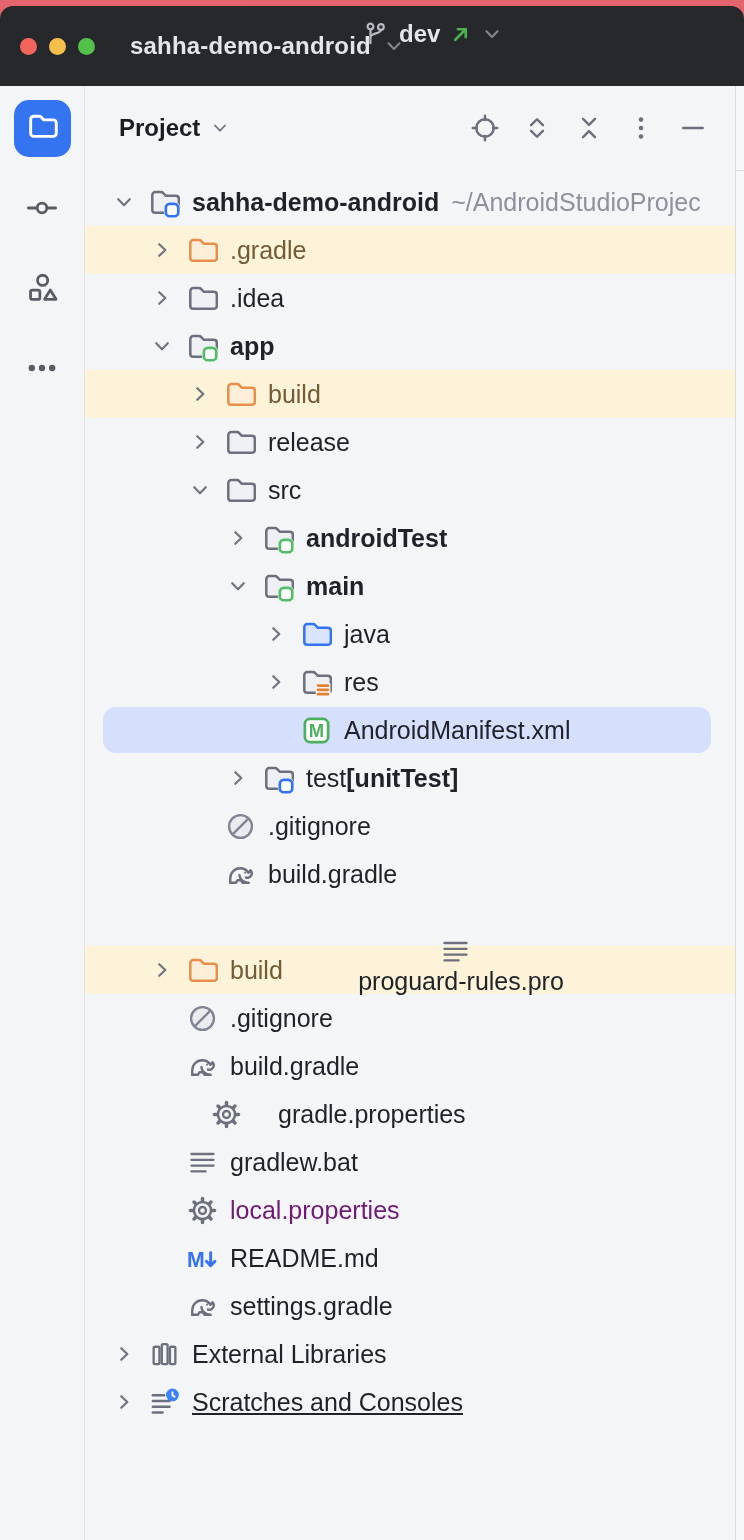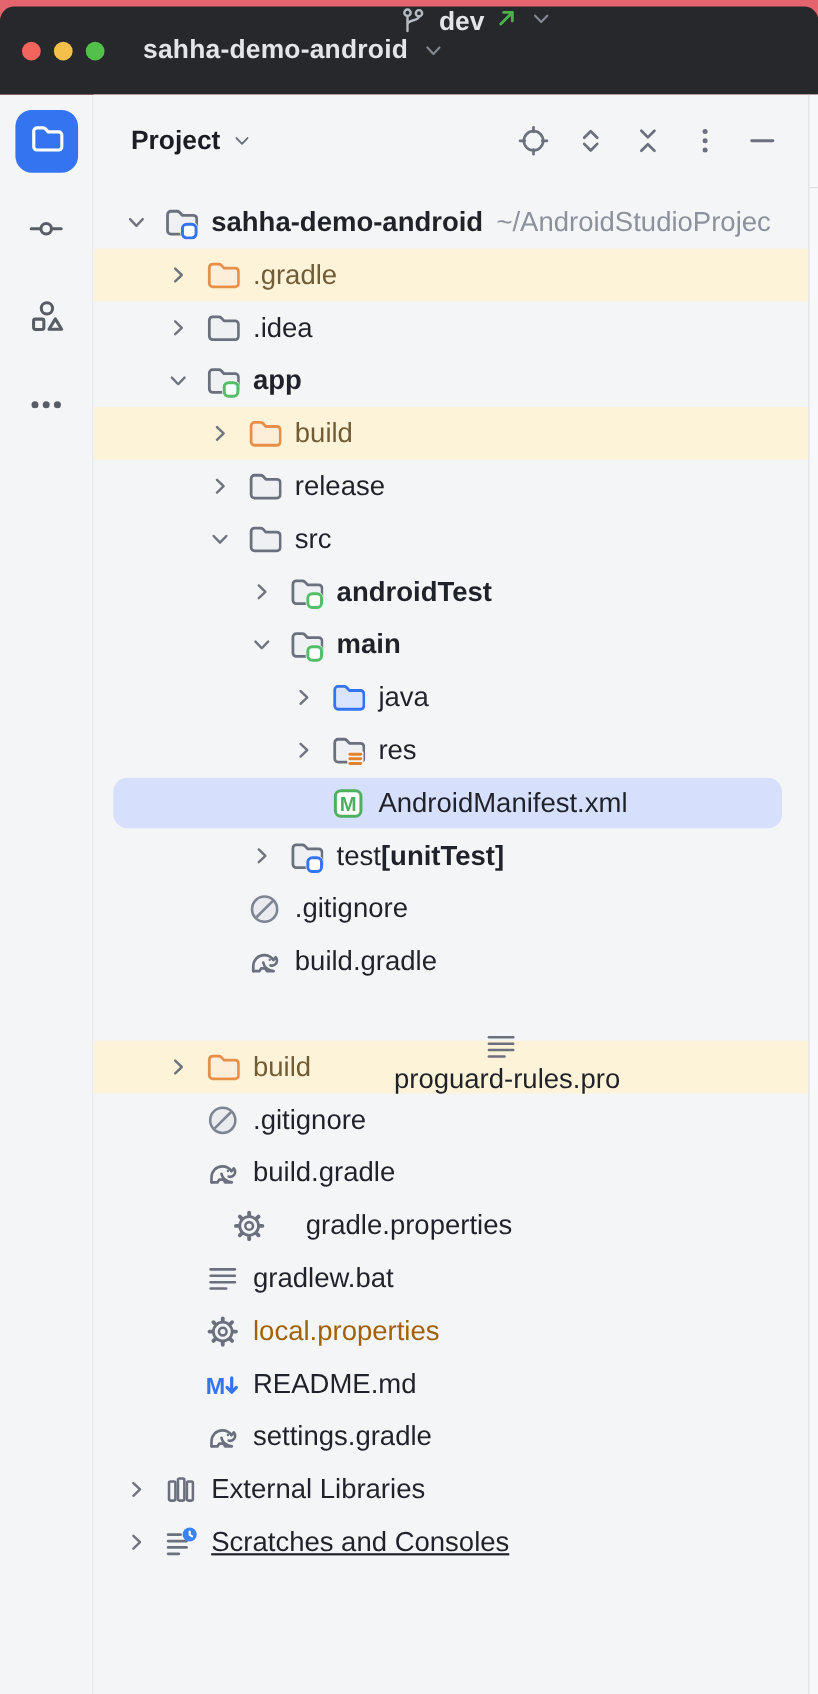--- a/index.html
+++ b/index.html
@@ -12,21 +12,21 @@
   .titlebar{position:relative;height:86px;background:linear-gradient(180deg,#e5656e,#d95f68);}
   .tb-dark{position:absolute;left:0;right:0;top:6px;height:80px;background:#27282c;
     border-radius:13px 13px 0 0;}
   .traffic{position:absolute;top:38px;left:20px;display:flex;gap:12px;}
   .light{width:17px;height:17px;border-radius:50%;}
   .l-red{background:#f2655c;}
   .l-yellow{background:#f5bf4c;}
   .l-green{background:#53c04a;}
   .tb-title{position:absolute;left:130px;top:6px;height:80px;display:flex;align-items:center;gap:12px;}
   .tb-title .t{font-size:24px;font-weight:700;color:#e3e5e9;letter-spacing:.2px;}
-  .tb-branch{position:absolute;left:362px;top:6px;height:56px;display:flex;align-items:flex-start;gap:10px;}
+  .tb-branch{position:absolute;left:362px;top:6px;height:56px;display:flex;align-items:center;gap:10px;}
   .tb-branch .t{font-size:24px;font-weight:700;color:#e3e5e9;}
   .tb-chev svg{display:block;}
   
   .main{display:flex;height:1454px;}
   .stripe{width:85px;flex:0 0 85px;border-right:1px solid #e3e4e7;box-sizing:border-box;
     display:flex;flex-direction:column;align-items:center;padding-top:14px;}
   .proj-btn{width:57px;height:57px;border-radius:15px;background:#3574f0;
     display:flex;align-items:center;justify-content:center;}
   .stripe-ic{width:34px;height:34px;display:flex;align-items:center;justify-content:center;}
   .st-commit{margin-top:36px;}
@@ -50,21 +50,21 @@
   .row.selected::before{content:"";position:absolute;left:18px;right:24px;top:1px;bottom:1px;
     background:#d6dffc;border-radius:13px;z-index:0;}
   .chev{width:38px;flex:0 0 38px;display:flex;align-items:center;}
   .chev svg{width:22px;height:22px;margin-left:2px;}
   .ico{width:31px;height:31px;flex:0 0 31px;margin-right:12px;display:flex;}
   .ico svg{width:100%;height:100%;}
   .lbl{}
   .b{font-weight:700;}
   .path{color:#8d919c;margin-left:12px;}
   .c-brown{color:#715c35;text-align:right;}
-  .c-tan{color:#a16207;}
+  .c-tan{color:#701a75;}
   
   .sliver{flex:1;background:#f7f8f9;position:relative;}
   .sliver::after{content:"";position:absolute;top:84px;left:0;right:0;height:1px;background:#dcdee1;}
 </style>
 </head>
 <body>
 
 <div class="titlebar">
   <div class="tb-dark"></div>
   <div class="traffic">

